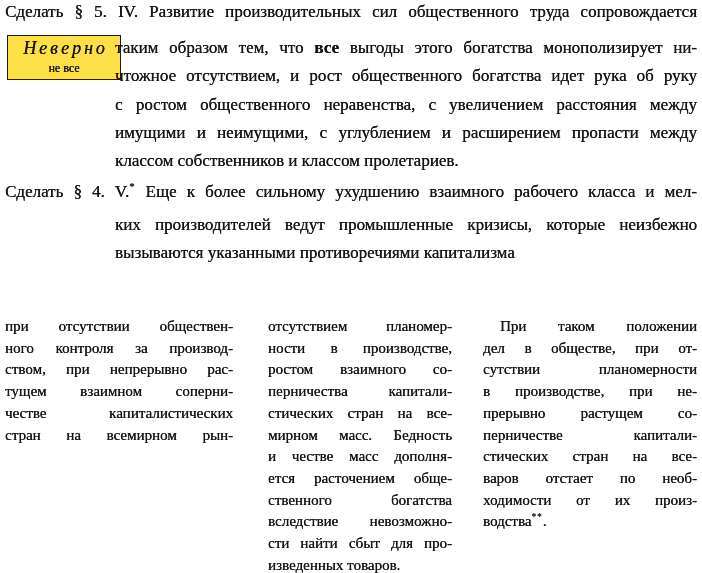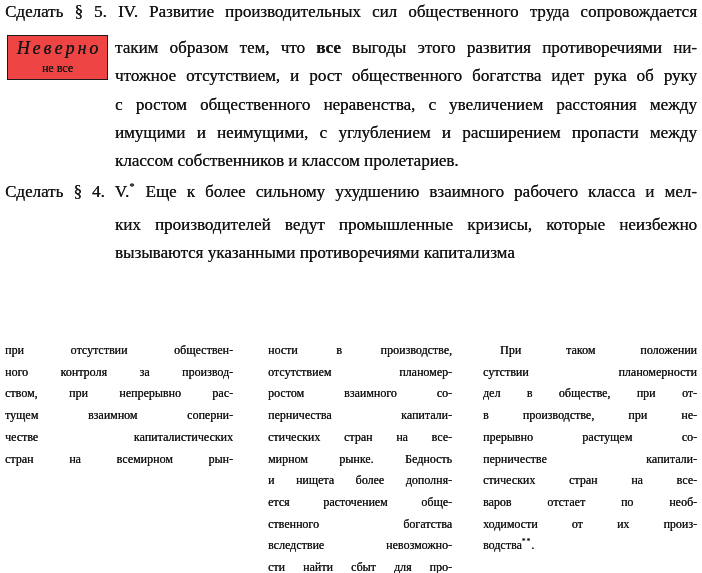--- a/index.html
+++ b/index.html
@@ -9,41 +9,41 @@
     height: 573px;
     background: #ffffff;
     color: #161616;
     font-family: "Liberation Serif", "DejaVu Serif", serif;
     overflow: hidden;
     text-shadow: 0.25px 0 0 currentColor; 
   }
   .abs { position: absolute; }
 
   .top { font-size: 17px; line-height: 28.25px; }
-  .col { font-size: 12px; line-height: 21.7px; margin-top: 24px; }
+  .col { font-size: 15px; line-height: 21.7px; }
 
   
   .tl { text-align: justify; text-align-last: justify; white-space: normal; }
   .tl.nj { text-align-last: left; }
   .tl.ind { padding-left: 17px; }
   .b { font-weight: bold; }
   sup { font-size: 0.62em; vertical-align: super; line-height: 0; letter-spacing: 1px; }
 
   #para1-line1 { left: 5px;   top: -2px;  width: 692px; }
   #para1-body  { left: 115px; top: 34px;  width: 582px; }
   #para2-line1 { left: 5px;   top: 178px; width: 692px; }
   #para2-body  { left: 115px; top: 211px; width: 582px; font-family: Liberation Serif, serif; }
 
   #annotation-box {
-    left: 7px; top: 35px; width: 101px; height: 45px;
+    left: 7px; top: 35px; width: 114px; height: 45px;
     box-sizing: border-box;
     border: 1px solid #1a1a1a;
     display: flex; flex-direction: column;
     align-items: center; justify-content: center;
-    background: #ef4444;
+    background: #fde047;
   }
   .anno1 { font-style: italic; font-size: 18px; line-height: 21px; letter-spacing: 3px; padding-left: 3px; }
   .anno2 { font-size: 12px; line-height: 18px; }
 
   #col-left   { left: 5px;   top: 316px; width: 228px; }
   #col-middle { left: 268px; top: 316px; width: 184px; }
   #col-right  { left: 483px; top: 316px; width: 214px; }
 </style>
 </head>
 <body>
@@ -53,21 +53,21 @@
   <div id="para1-line1" class="abs top">
       <div class="tl"><span>Сделать § 5. IV. Развитие производительных сил общественного труда сопровождается</span></div>
     </div>
 
   <div id="annotation-box" class="abs">
     <div class="anno1">Неверно</div>
     <div class="anno2">не все</div>
   </div>
 
   <div id="para1-body" class="abs top">
-      <div class="tl"><span>таким образом тем, что </span><span class="b">все</span><span> выгоды этого развития противоречиями ни-</span></div>
+      <div class="tl"><span>таким образом тем, что </span><span class="b">все</span><span> выгоды этого богатства монополизирует ни-</span></div>
       <div class="tl"><span>чтожное отсутствием, и рост общественного богатства идет рука об руку</span></div>
       <div class="tl"><span>с ростом общественного неравенства, с увеличением расстояния между</span></div>
       <div class="tl"><span>имущими и неимущими, с углублением и расширением пропасти между</span></div>
       <div class="tl nj"><span>классом собственников и классом пролетариев.</span></div>
     </div>
 
   <div id="para2-line1" class="abs top">
       <div class="tl"><span>Сделать § 4. V.</span><sup>*</sup><span> Еще к более сильному ухудшению взаимного рабочего класса и мел-</span></div>
     </div>
 
@@ -79,38 +79,38 @@
   <div id="col-left" class="abs col">
       <div class="tl"><span>при отсутствии обществен-</span></div>
       <div class="tl"><span>ного контроля за производ-</span></div>
       <div class="tl"><span>ством, при непрерывно рас-</span></div>
       <div class="tl"><span>тущем взаимном соперни-</span></div>
       <div class="tl"><span>честве капиталистических</span></div>
       <div class="tl"><span>стран на всемирном рын-</span></div>
     </div>
 
   <div id="col-middle" class="abs col">
+      <div class="tl"><span>отсутствием планомер-</span></div>
       <div class="tl"><span>ности в производстве,</span></div>
-      <div class="tl"><span>отсутствием планомер-</span></div>
       <div class="tl"><span>ростом взаимного со-</span></div>
       <div class="tl"><span>перничества капитали-</span></div>
       <div class="tl"><span>стических стран на все-</span></div>
-      <div class="tl"><span>мирном рынке. Бедность</span></div>
-      <div class="tl"><span>и нищета более дополня-</span></div>
+      <div class="tl"><span>мирном масс. Бедность</span></div>
+      <div class="tl"><span>и честве масс дополня-</span></div>
       <div class="tl"><span>ется расточением обще-</span></div>
       <div class="tl"><span>ственного богатства</span></div>
       <div class="tl"><span>вследствие невозможно-</span></div>
       <div class="tl"><span>сти найти сбыт для про-</span></div>
       <div class="tl nj"><span>изведенных товаров.</span></div>
     </div>
 
   <div id="col-right" class="abs col">
       <div class="tl ind"><span>При таком положении</span></div>
+      <div class="tl"><span>дел в обществе, при от-</span></div>
       <div class="tl"><span>сутствии планомерности</span></div>
-      <div class="tl"><span>дел в обществе, при от-</span></div>
       <div class="tl"><span>в производстве, при не-</span></div>
       <div class="tl"><span>прерывно растущем со-</span></div>
       <div class="tl"><span>перничестве капитали-</span></div>
       <div class="tl"><span>стических стран на все-</span></div>
       <div class="tl"><span>варов отстает по необ-</span></div>
       <div class="tl"><span>ходимости от их произ-</span></div>
       <div class="tl nj"><span>водства</span><sup>**</sup><span>.</span></div>
     </div>
 
 </div>

